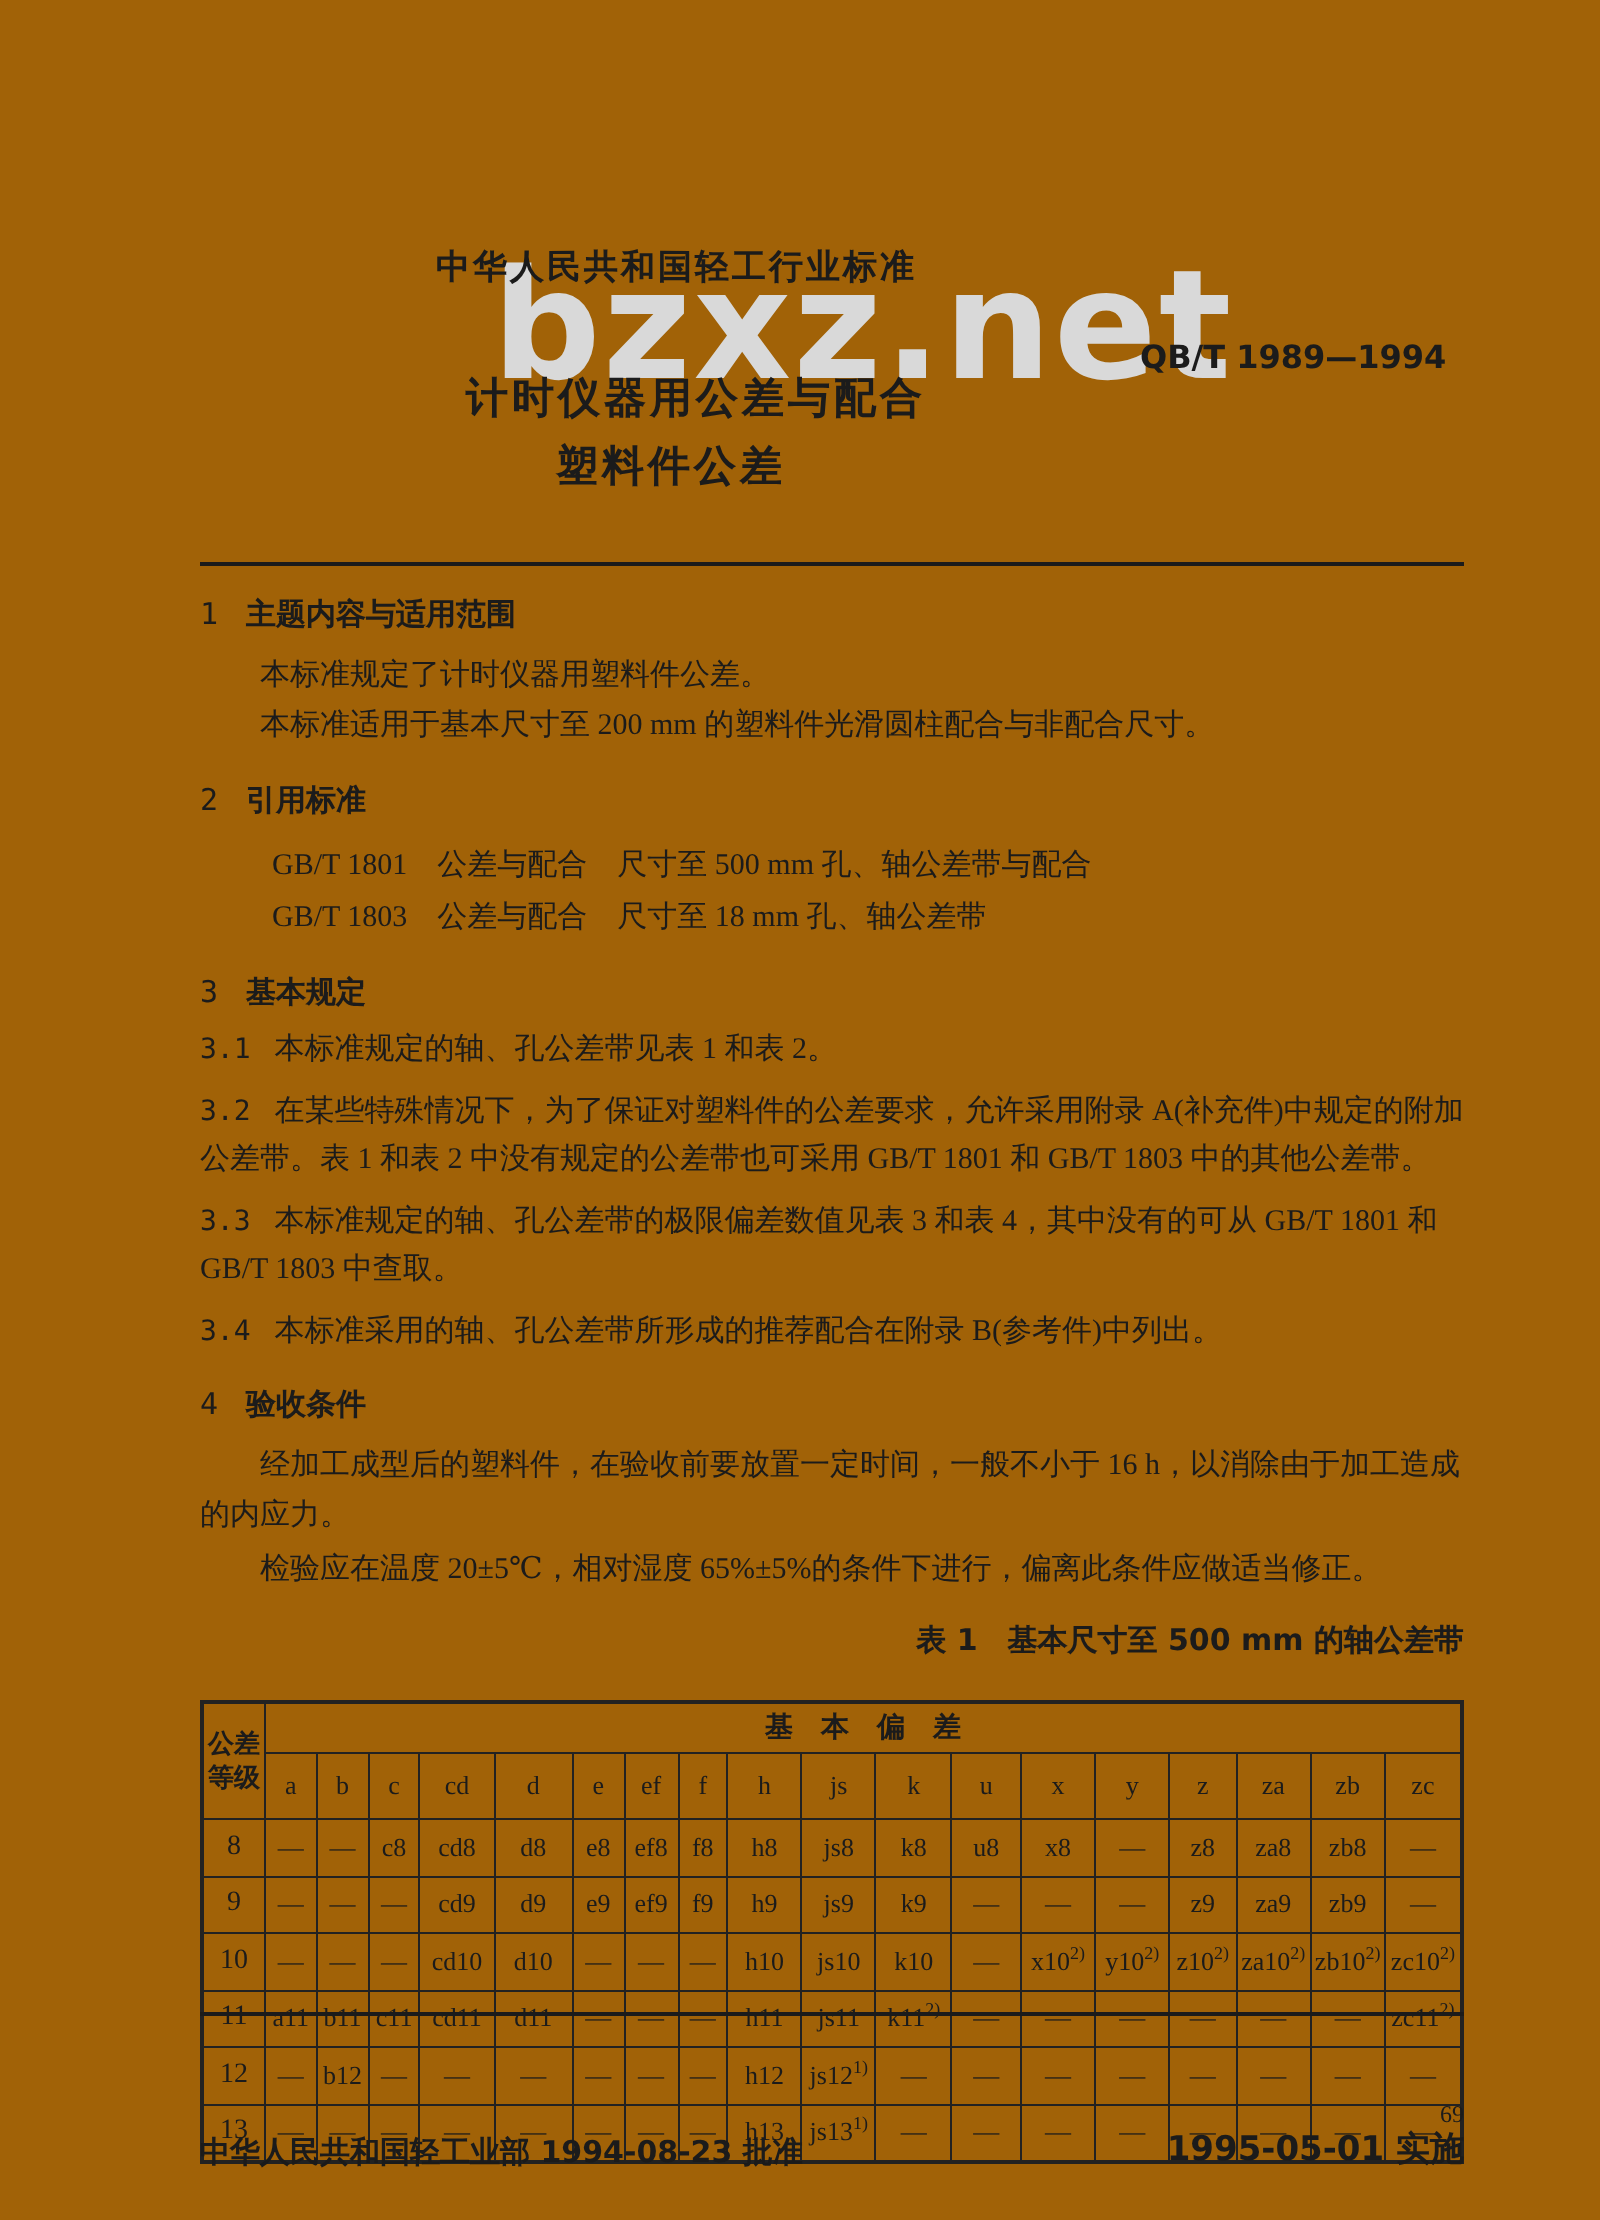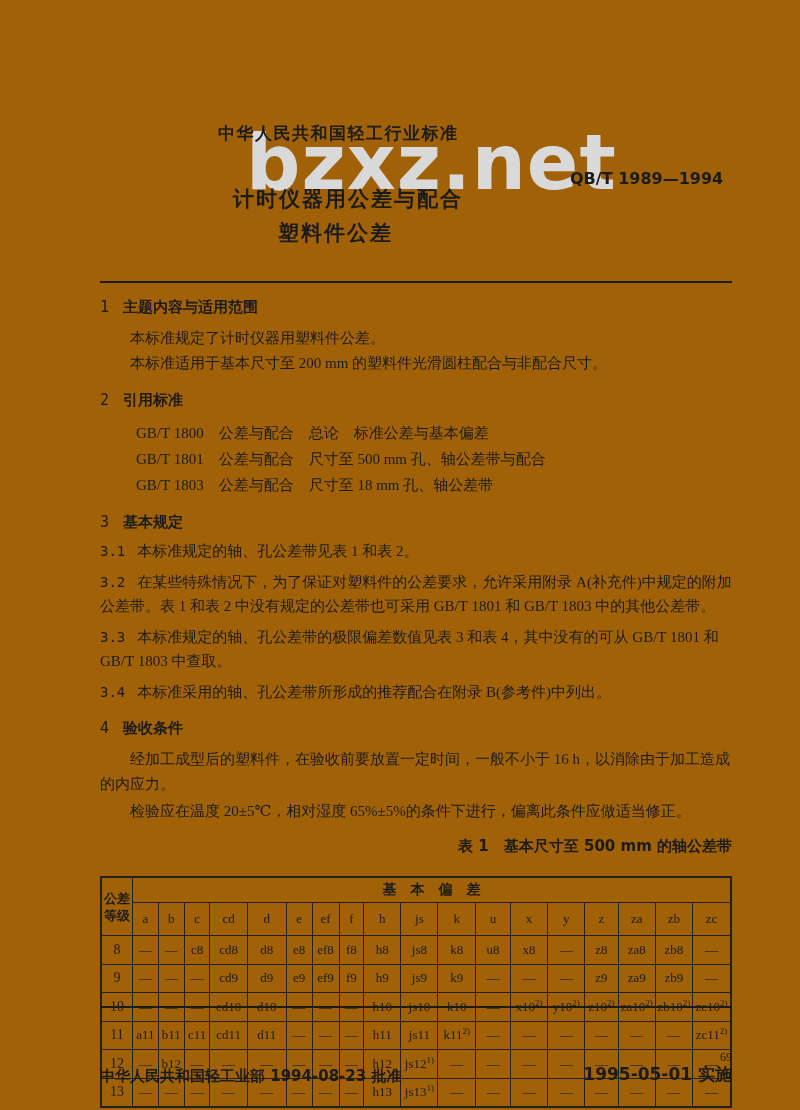--- a/index.html
+++ b/index.html
@@ -111,21 +111,20 @@
       <span>主题内容与适用范围</span>
     </div>
     <p class="body-p indent">本标准规定了计时仪器用塑料件公差。</p>
     <p class="body-p indent" style="margin-top:0;">本标准适用于基本尺寸至 200 mm 的塑料件光滑圆柱配合与非配合尺寸。</p>
 
     <div class="sec">
       <span class="sec-num">2</span>
       <span>引用标准</span>
     </div>
     <div class="refs">
-      <div>GB/T 1800　公差与配合　总论　标准公差与基本偏差</div>
       <div>GB/T 1801　公差与配合　尺寸至 500 mm 孔、轴公差带与配合</div>
       <div>GB/T 1803　公差与配合　尺寸至 18 mm 孔、轴公差带</div>
     </div>
 
     <div class="sec">
       <span class="sec-num">3</span>
       <span>基本规定</span>
     </div>
     <p class="clause">
       <span class="clause-num">3.1</span><span>本标准规定的轴、孔公差带见表 1 和表 2。</span>

